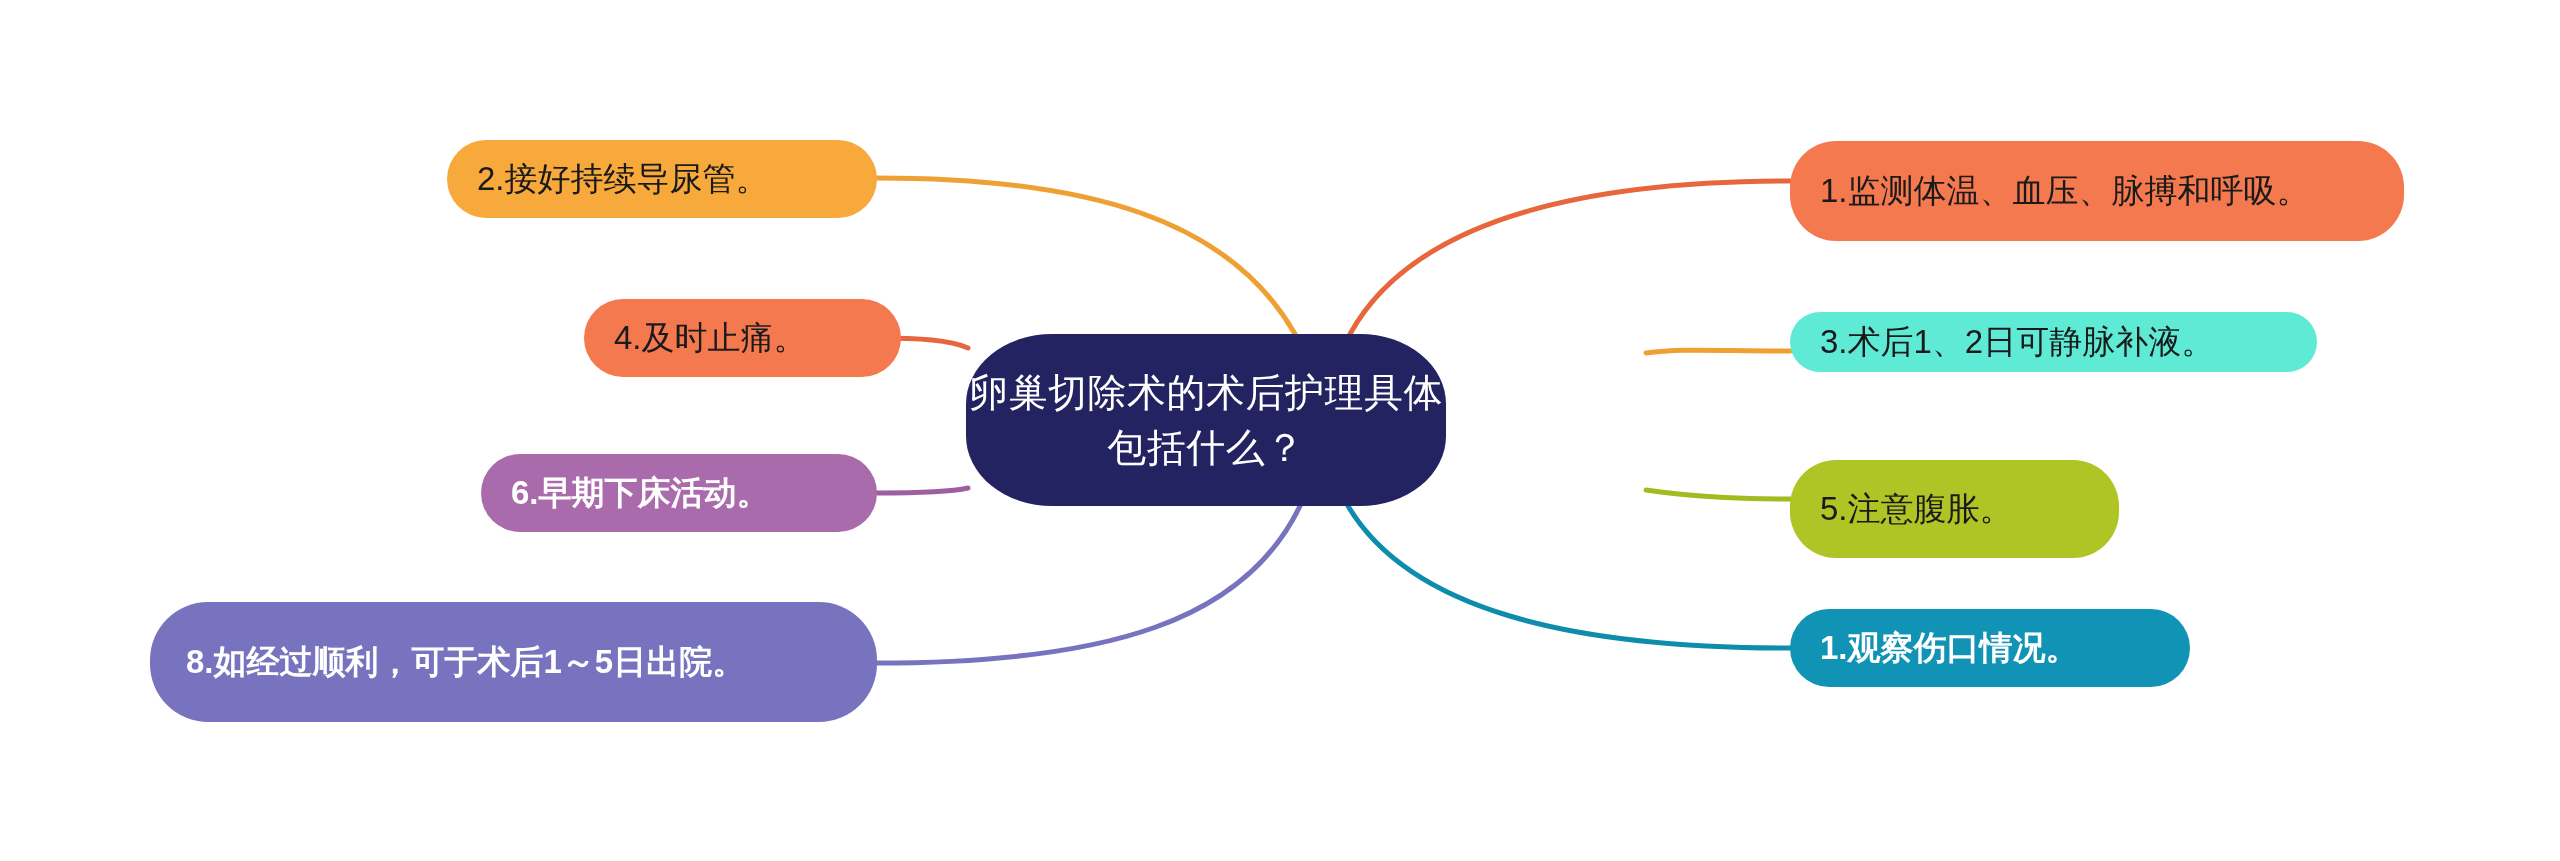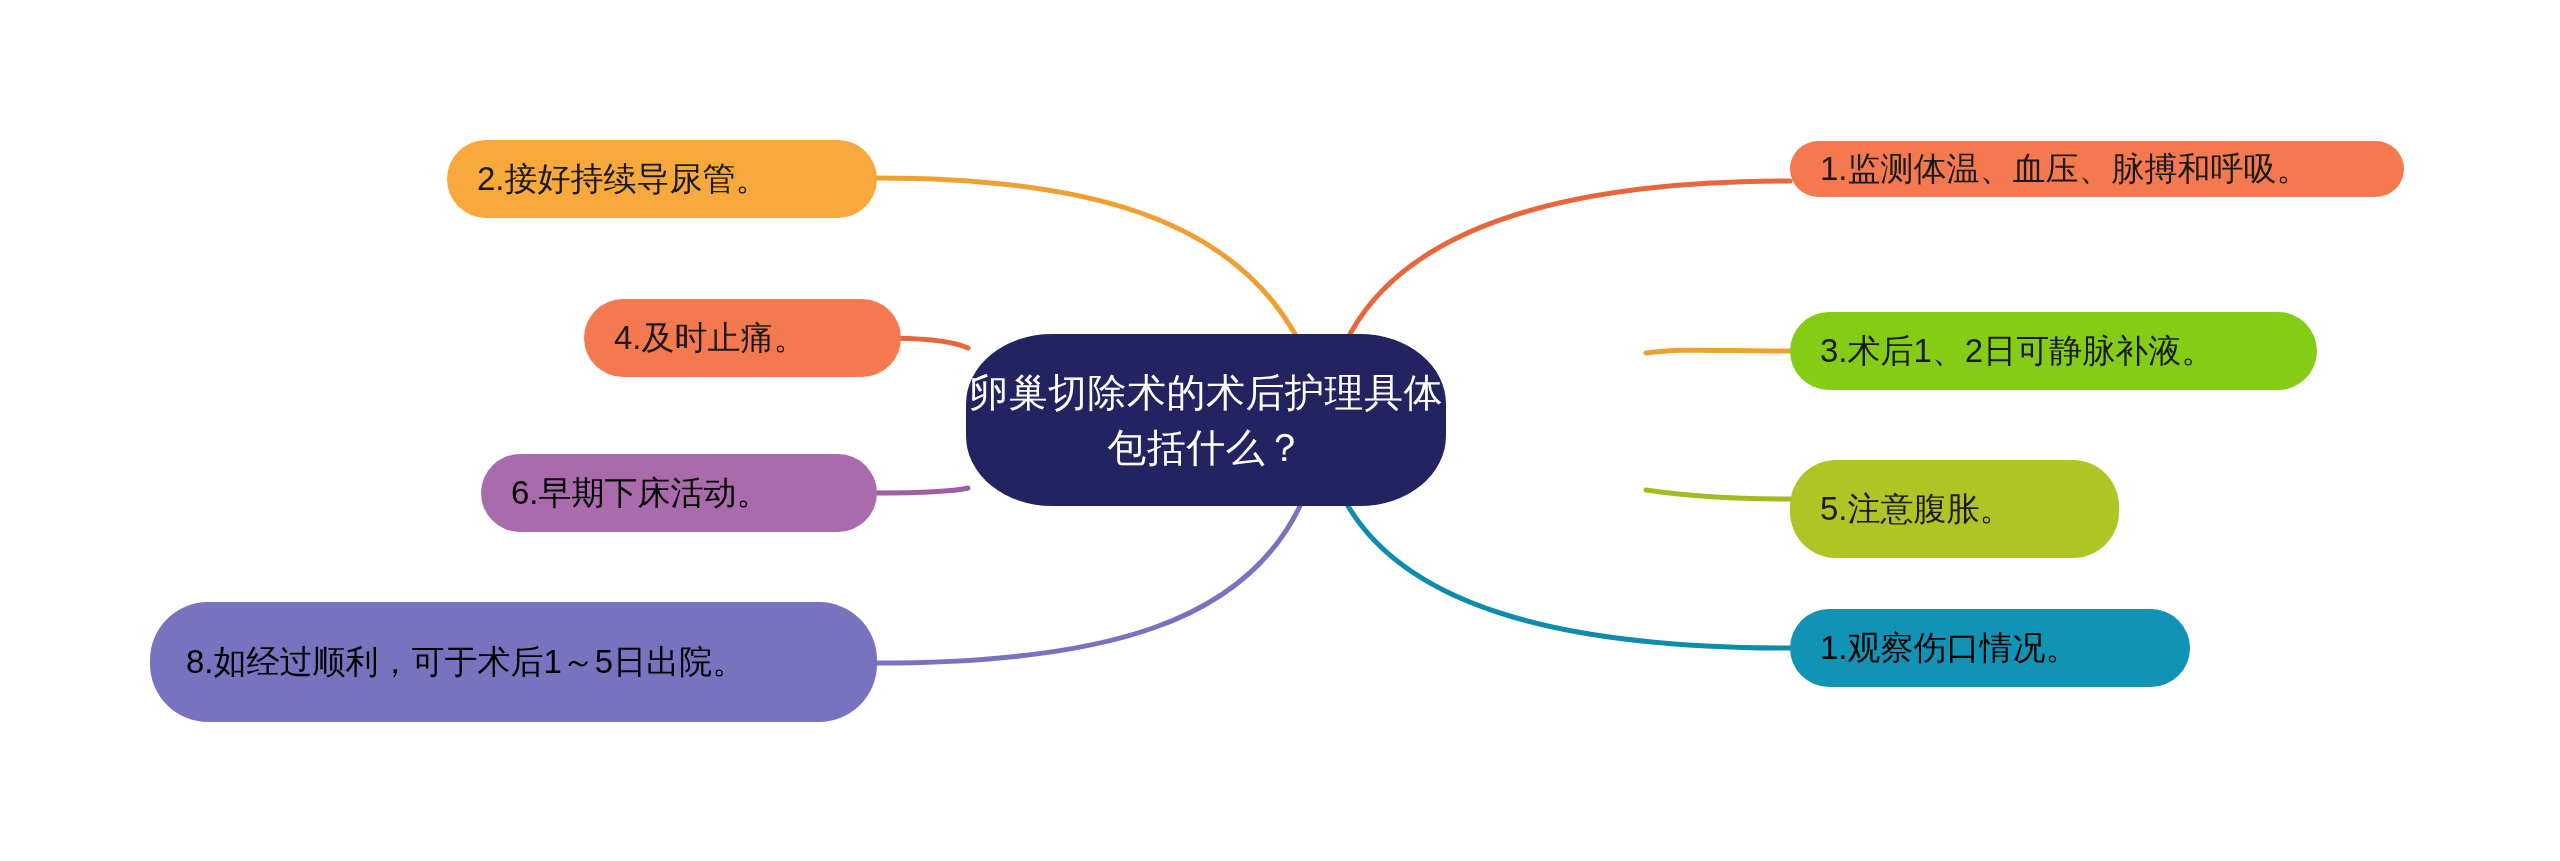--- a/index.html
+++ b/index.html
@@ -57,25 +57,25 @@
   
   .branch {
     border-radius: 46px;
     padding: 4px 30px;
   }
   .branch .node-label {
     font-size: 33px;
     line-height: 1.28;
   }
   .dark-text .node-label { color: #1a1a1a; }
-  .light-text .node-label { color: #000000; }
+  .light-text .node-label { color: #ffffff; font-weight: bold; }
 
   
-  #node-1 { left: 1790px; top: 141px; width: 614px; height: 56px; background: #F4794F; }
-  #node-3 { left: 1790px; top: 312px; width: 527px; height: 78px; background: #84cc16; }
+  #node-1 { left: 1790px; top: 141px; width: 614px; height: 100px; background: #F4794F; }
+  #node-3 { left: 1790px; top: 312px; width: 527px; height: 60px; background: #5eead4; }
   #node-5 { left: 1790px; top: 460px; width: 329px; height: 98px; background: #AFC425; }
   #node-7 { left: 1790px; top: 609px; width: 400px; height: 78px; background: #1193B5; }
 
   
   #node-2 { left: 447px; top: 140px; width: 430px; height: 78px; background: #F8A93C; }
   #node-4 { left: 584px; top: 299px; width: 317px; height: 78px; background: #F4794F; }
   #node-6 { left: 481px; top: 454px; width: 396px; height: 78px; background: #A96BAC; }
   #node-8 {
     left: 150px; top: 602px; width: 727px; height: 120px;
     background: #7873BE; border-radius: 58px; padding: 0 36px;

